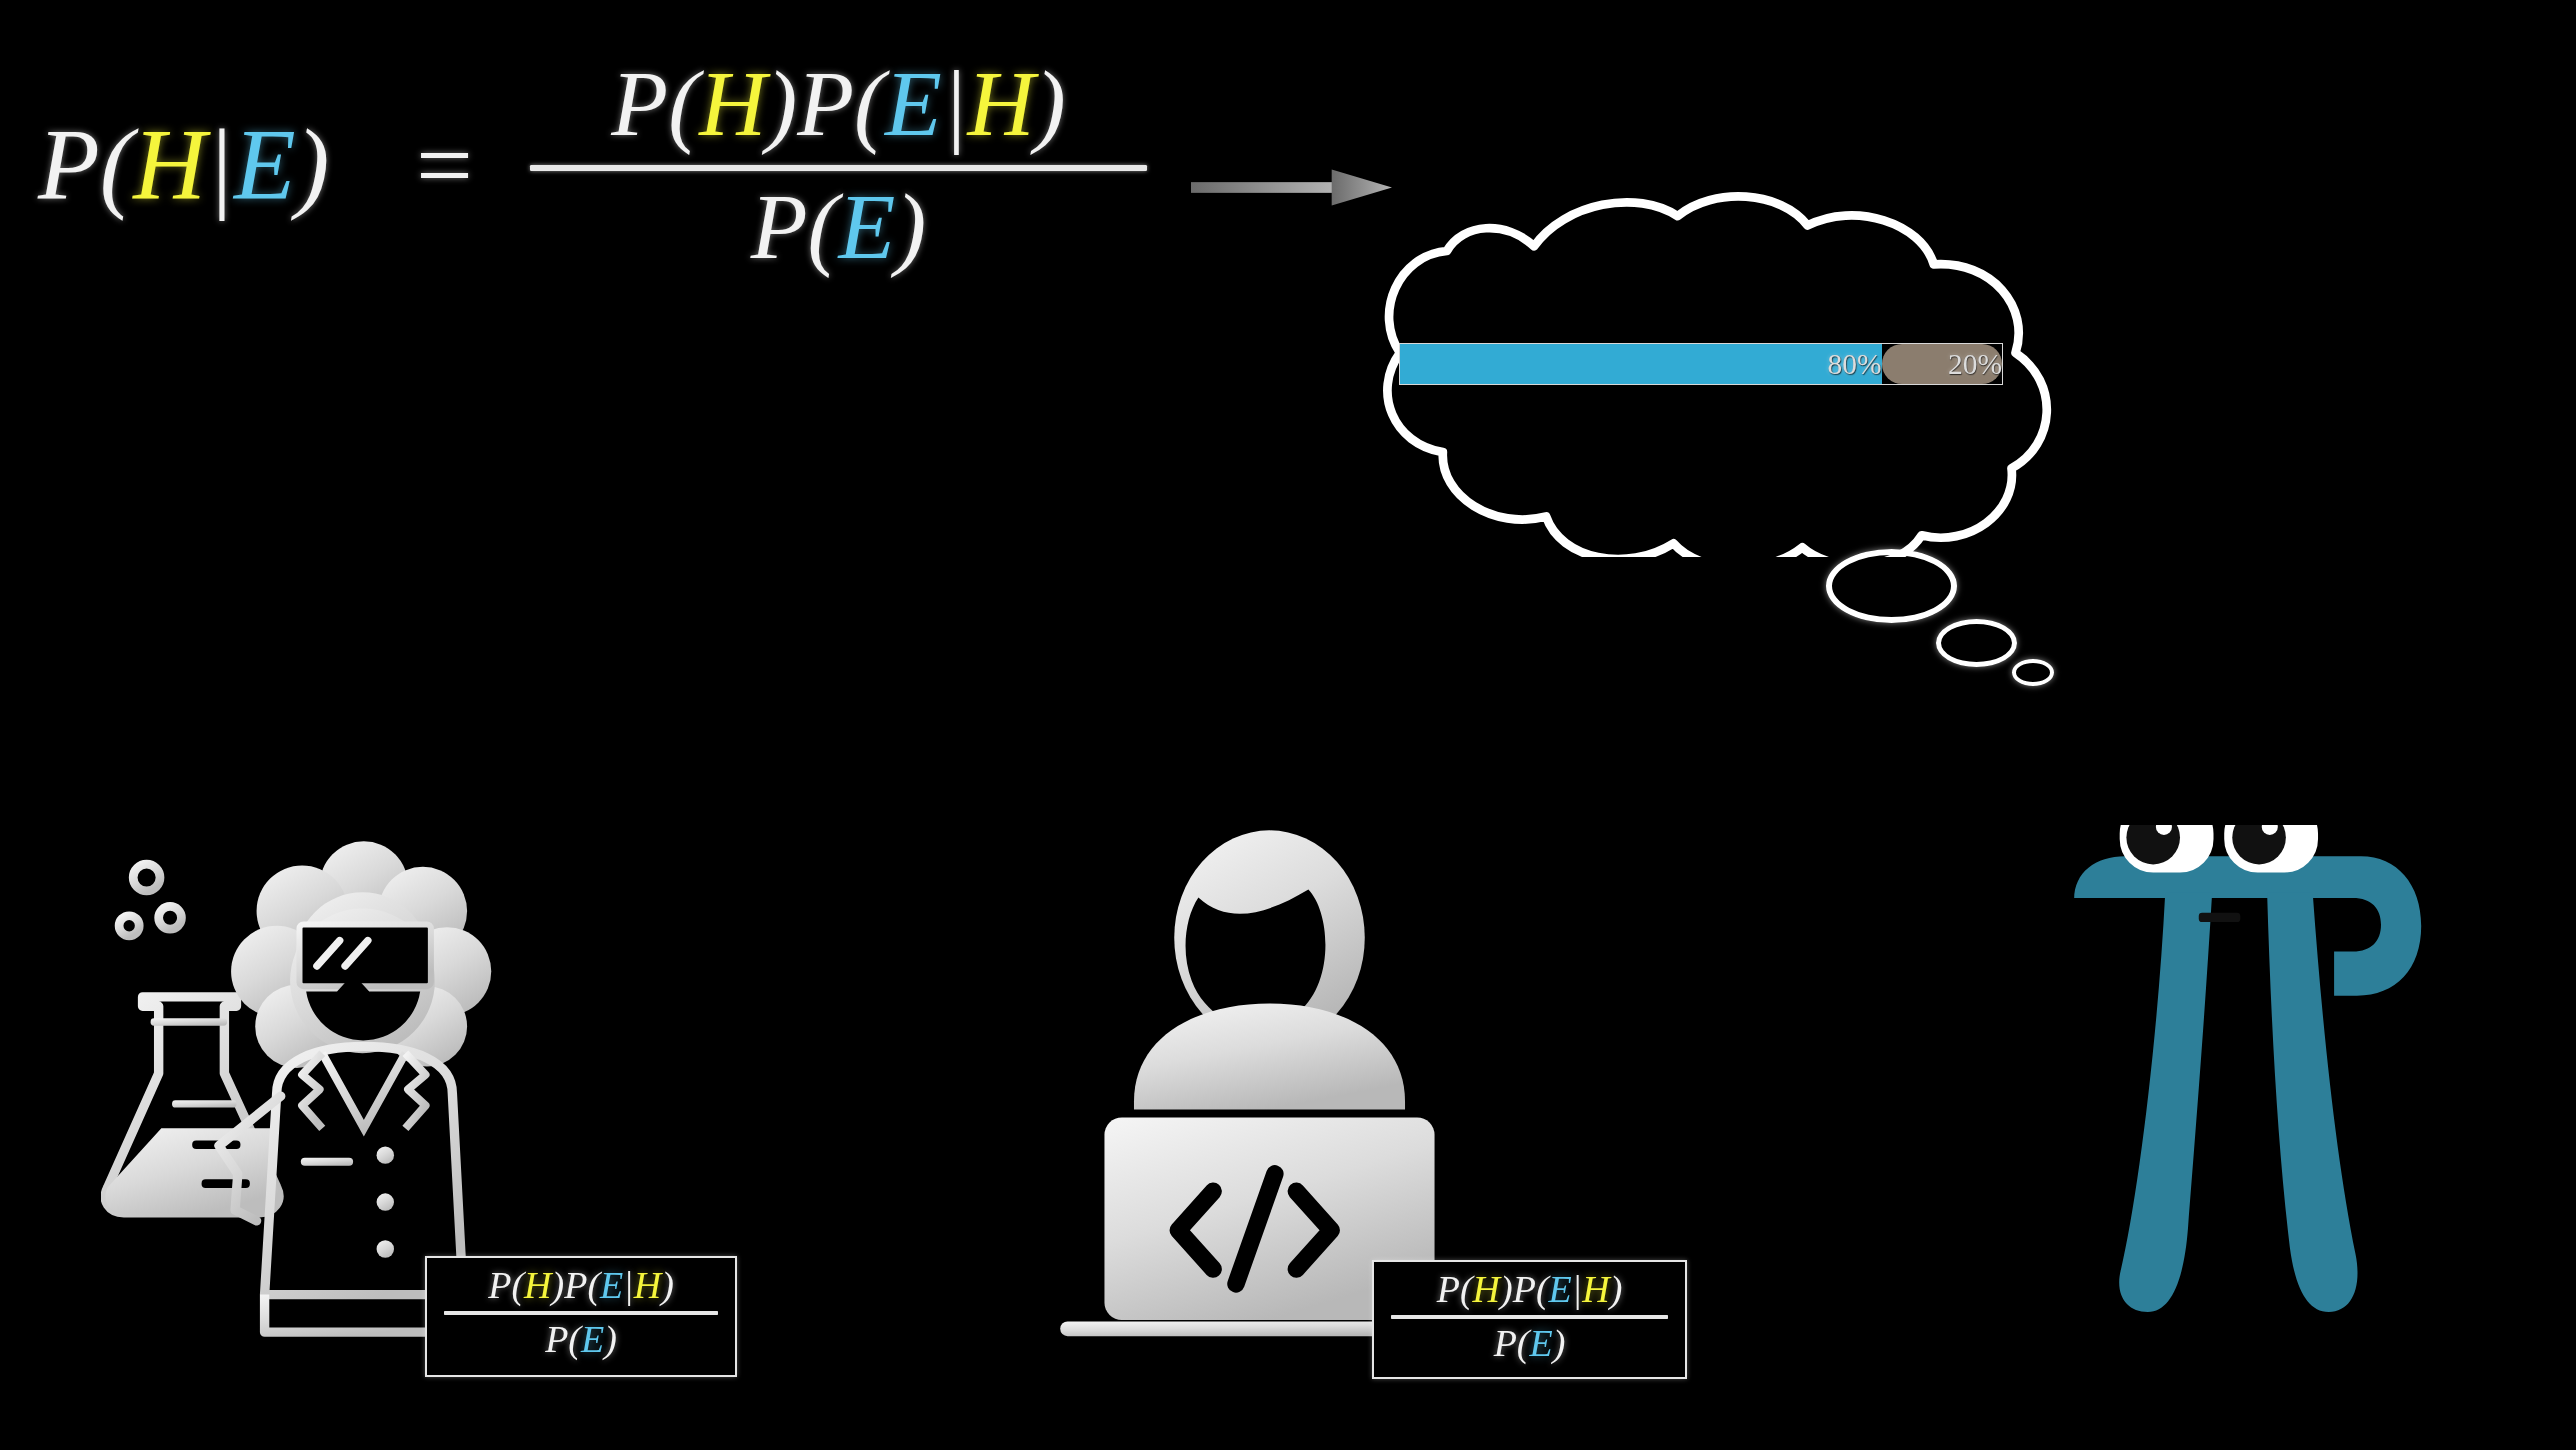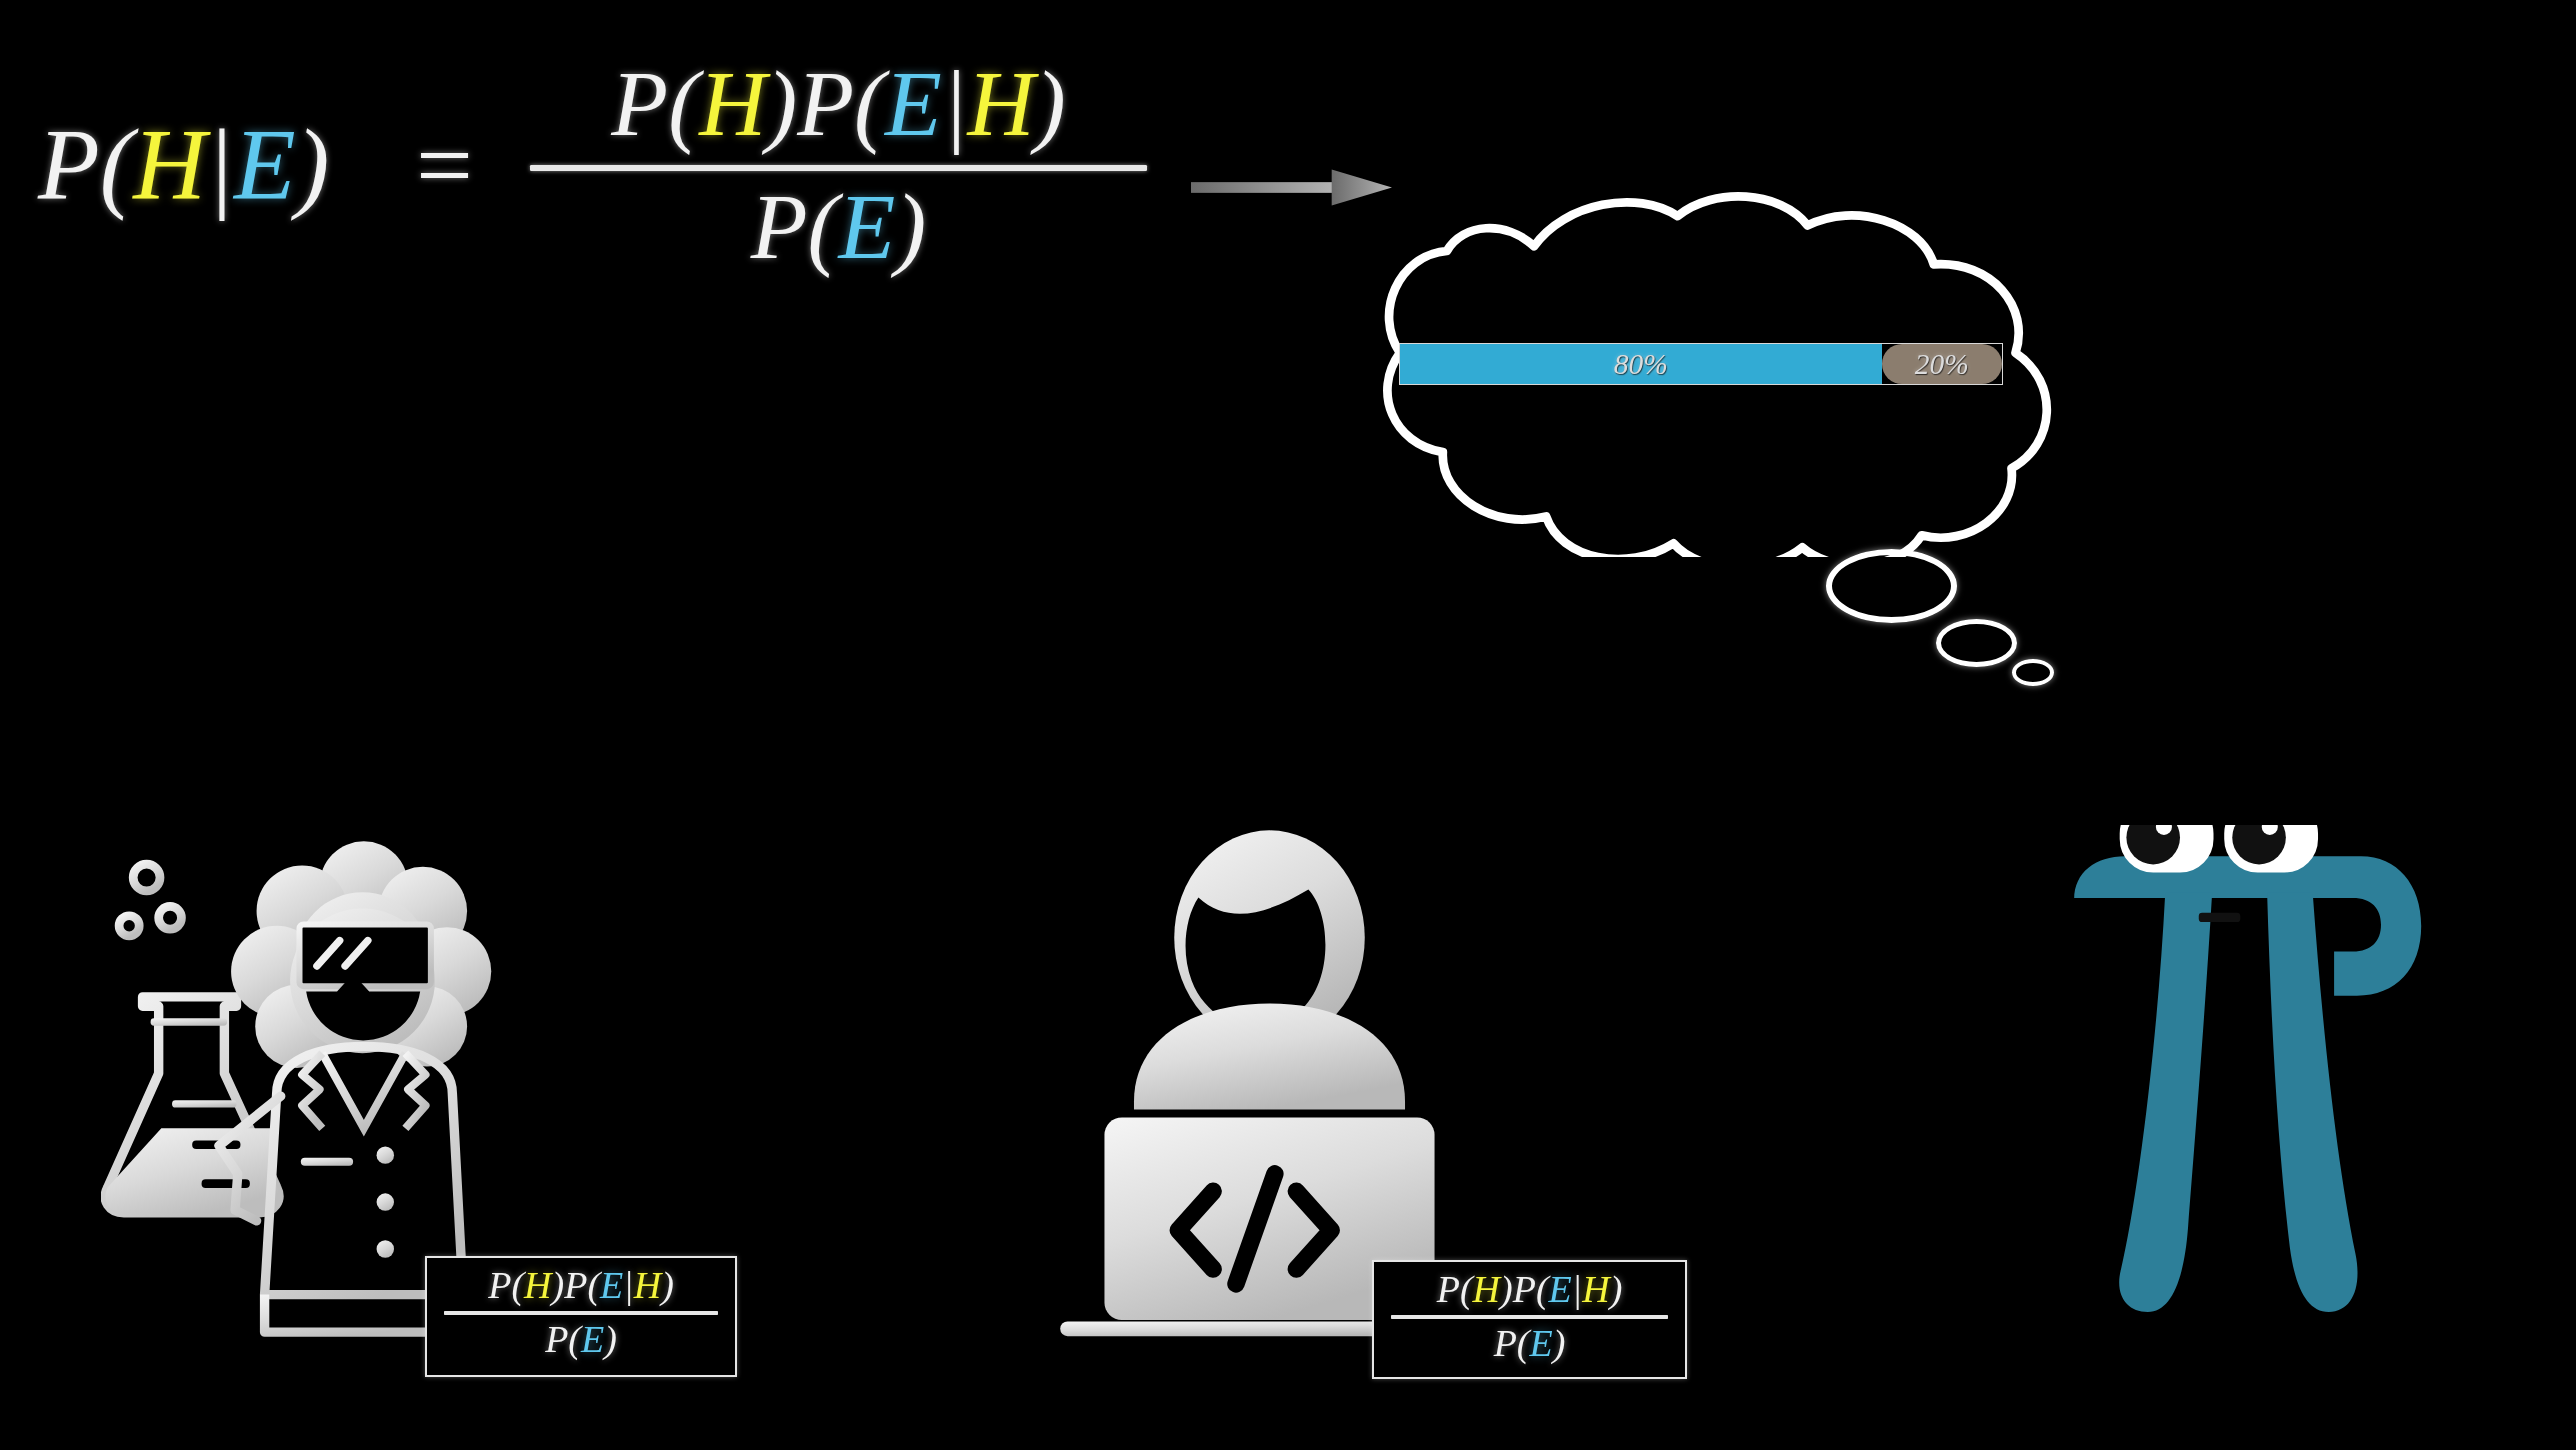--- a/index.html
+++ b/index.html
@@ -111,22 +111,21 @@
     height: 42px;
     display: flex;
     border: 1.3px solid #d8d8d8;
     box-sizing: border-box;
     overflow: hidden;
   }
   .pb-seg {
     height: 100%;
     display: flex;
     align-items: center;
-    justify-content: center;
-    font-style: italic;
+    justify-content: flex-end;
     font-size: 29.5px;
     color: #dcdcdc;
     text-shadow: 0.7px 0.7px 1.3px rgba(0,0,0,0.75), 0 0 4.7px rgba(255,255,255,0.35);
     box-sizing: border-box;
   }
   #pb-primary { background: #32abd4; }
   #pb-secondary { background: #8b7d6e; border-radius: 20px; }
 
   
   .trail-dot {

